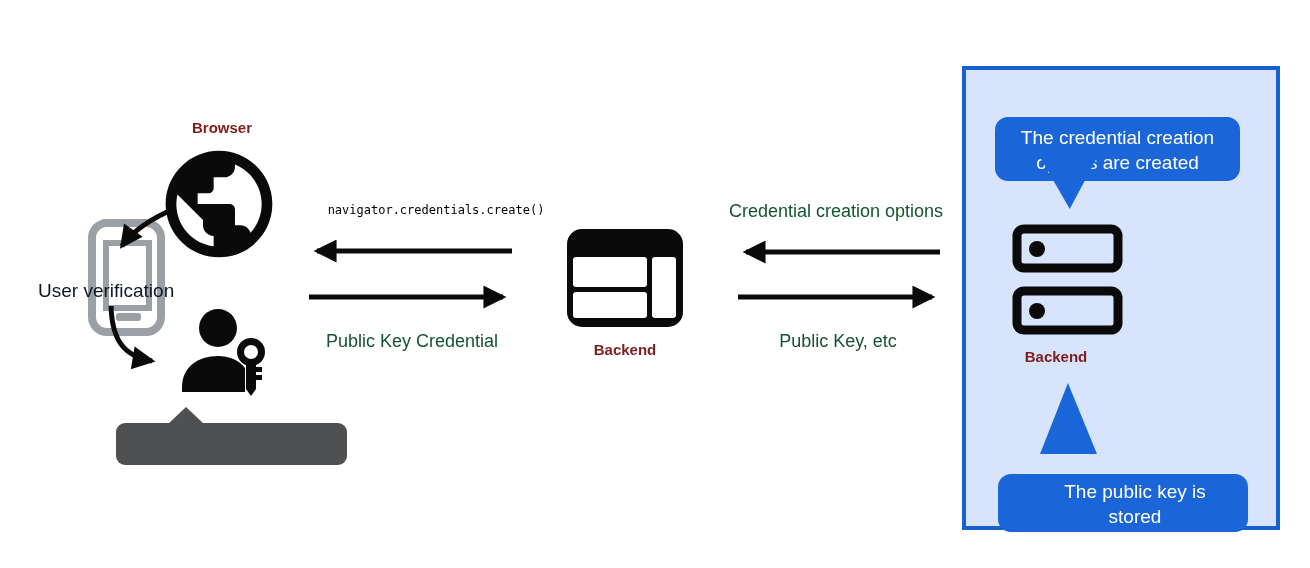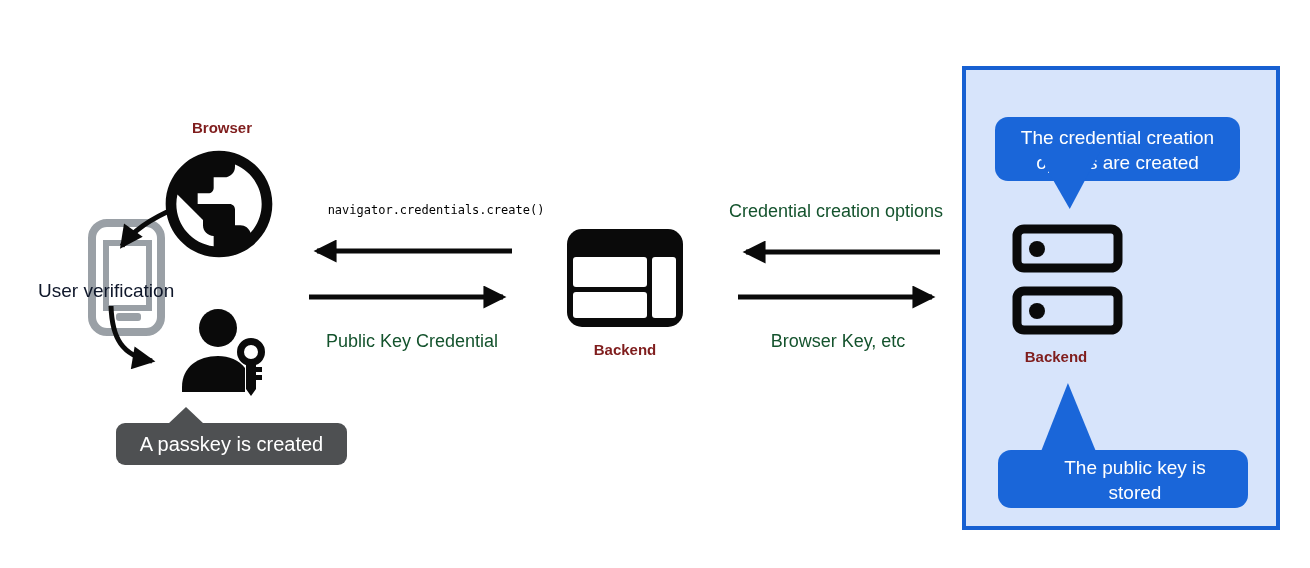--- a/index.html
+++ b/index.html
@@ -28,21 +28,21 @@
   
   .panel{
     left:962px;top:66px;width:318px;height:464px;box-sizing:border-box;
     background:#d7e4fb;border:4px solid #1760d2;
   }
   .bubble{
     background:#1a66d9;color:#fff;border-radius:13px;text-align:center;
     font-size:19px;line-height:25px;white-space:pre-line;box-sizing:border-box;
   }
   .bubble1{left:29px;top:20px;width:245px;height:64px;padding-top:8px;margin-top:27px;}
-  .bubble2{left:32px;top:380px;width:250px;height:58px;padding-top:5px;padding-left:24px;}
+  .bubble2{left:32px;top:404px;width:250px;height:58px;padding-top:5px;padding-left:24px;}
   .pointer-down{
     left:71px;top:82px;width:63px;height:57px;background:#1a66d9;
     clip-path:polygon(0 0,100% 0,52% 100%);
   }
   .pointer-up{
     left:74px;top:313px;width:57px;height:71px;background:#1a66d9;
     clip-path:polygon(49% 0,0 100%,100% 100%);
   }
 </style>
 </head>
@@ -82,37 +82,36 @@
 
   <svg class="abs" style="left:180px;top:305px;" width="100" height="95" viewBox="0 0 100 95">
     <circle cx="38" cy="23" r="19" fill="#0a0a0a"></circle>
     <path fill="#0a0a0a" d="M2 87 v-5 c0 -20 16 -31 36 -31 c11 0 21 4 27 12 v24 z"></path>
     <circle cx="71" cy="47" r="10.5" fill="none" stroke="#0a0a0a" stroke-width="7"></circle>
     <path fill="#0a0a0a" d="M66 56 h10 v6 h6 v5 h-6 v3 h6 v5 h-6 v9 l-5 7 -5 -7 z"></path>
   </svg>
 
   <div class="abs tooltip-dark" style="left:116px;top:423px;">
     <span class="tip-up"></span>
-    <span>A passkey is created</span>
   </div>
 
   <div class="abs code" style="left:286px;top:203px;width:300px;">navigator.credentials.create()</div>
 
   <div class="abs lbl lbl-plain" style="left:312px;top:331px;width:200px;">Public Key Credential</div>
 
   <svg class="abs" style="left:567px;top:229px;" width="116" height="98" viewBox="0 0 116 98">
     <rect x="0" y="0" width="116" height="98" rx="15" fill="#0a0a0a"></rect>
     <rect x="6" y="28" width="74" height="30" rx="3" fill="#ffffff"></rect>
     <rect x="6" y="63" width="74" height="26" rx="3" fill="#ffffff"></rect>
     <rect x="85" y="28" width="24" height="61" rx="3" fill="#ffffff"></rect>
   </svg>
   <div class="abs lbl lbl-bold" style="left:545px;top:341px;width:160px;">Backend</div>
 
   <div class="abs lbl lbl-plain" style="left:716px;top:201px;width:240px;">Credential creation options</div>
-  <div class="abs lbl lbl-plain" style="left:738px;top:331px;width:200px;">Browser Key, etc</div>
+  <div class="abs lbl lbl-plain" style="left:738px;top:331px;width:200px;">Public Key, etc</div>
 
   <div class="abs panel">
 
     <div class="abs bubble bubble1">The credential creation
 options are created</div>
     <div class="abs pointer-down"></div>
 
     <svg class="abs" style="left:40px;top:148px;" width="125" height="125" viewBox="0 0 125 125">
       <rect x="11" y="11" width="101" height="39" rx="7" fill="none" stroke="#0a0a0a" stroke-width="9"></rect>
       <rect x="11" y="73" width="101" height="39" rx="7" fill="none" stroke="#0a0a0a" stroke-width="9"></rect>

